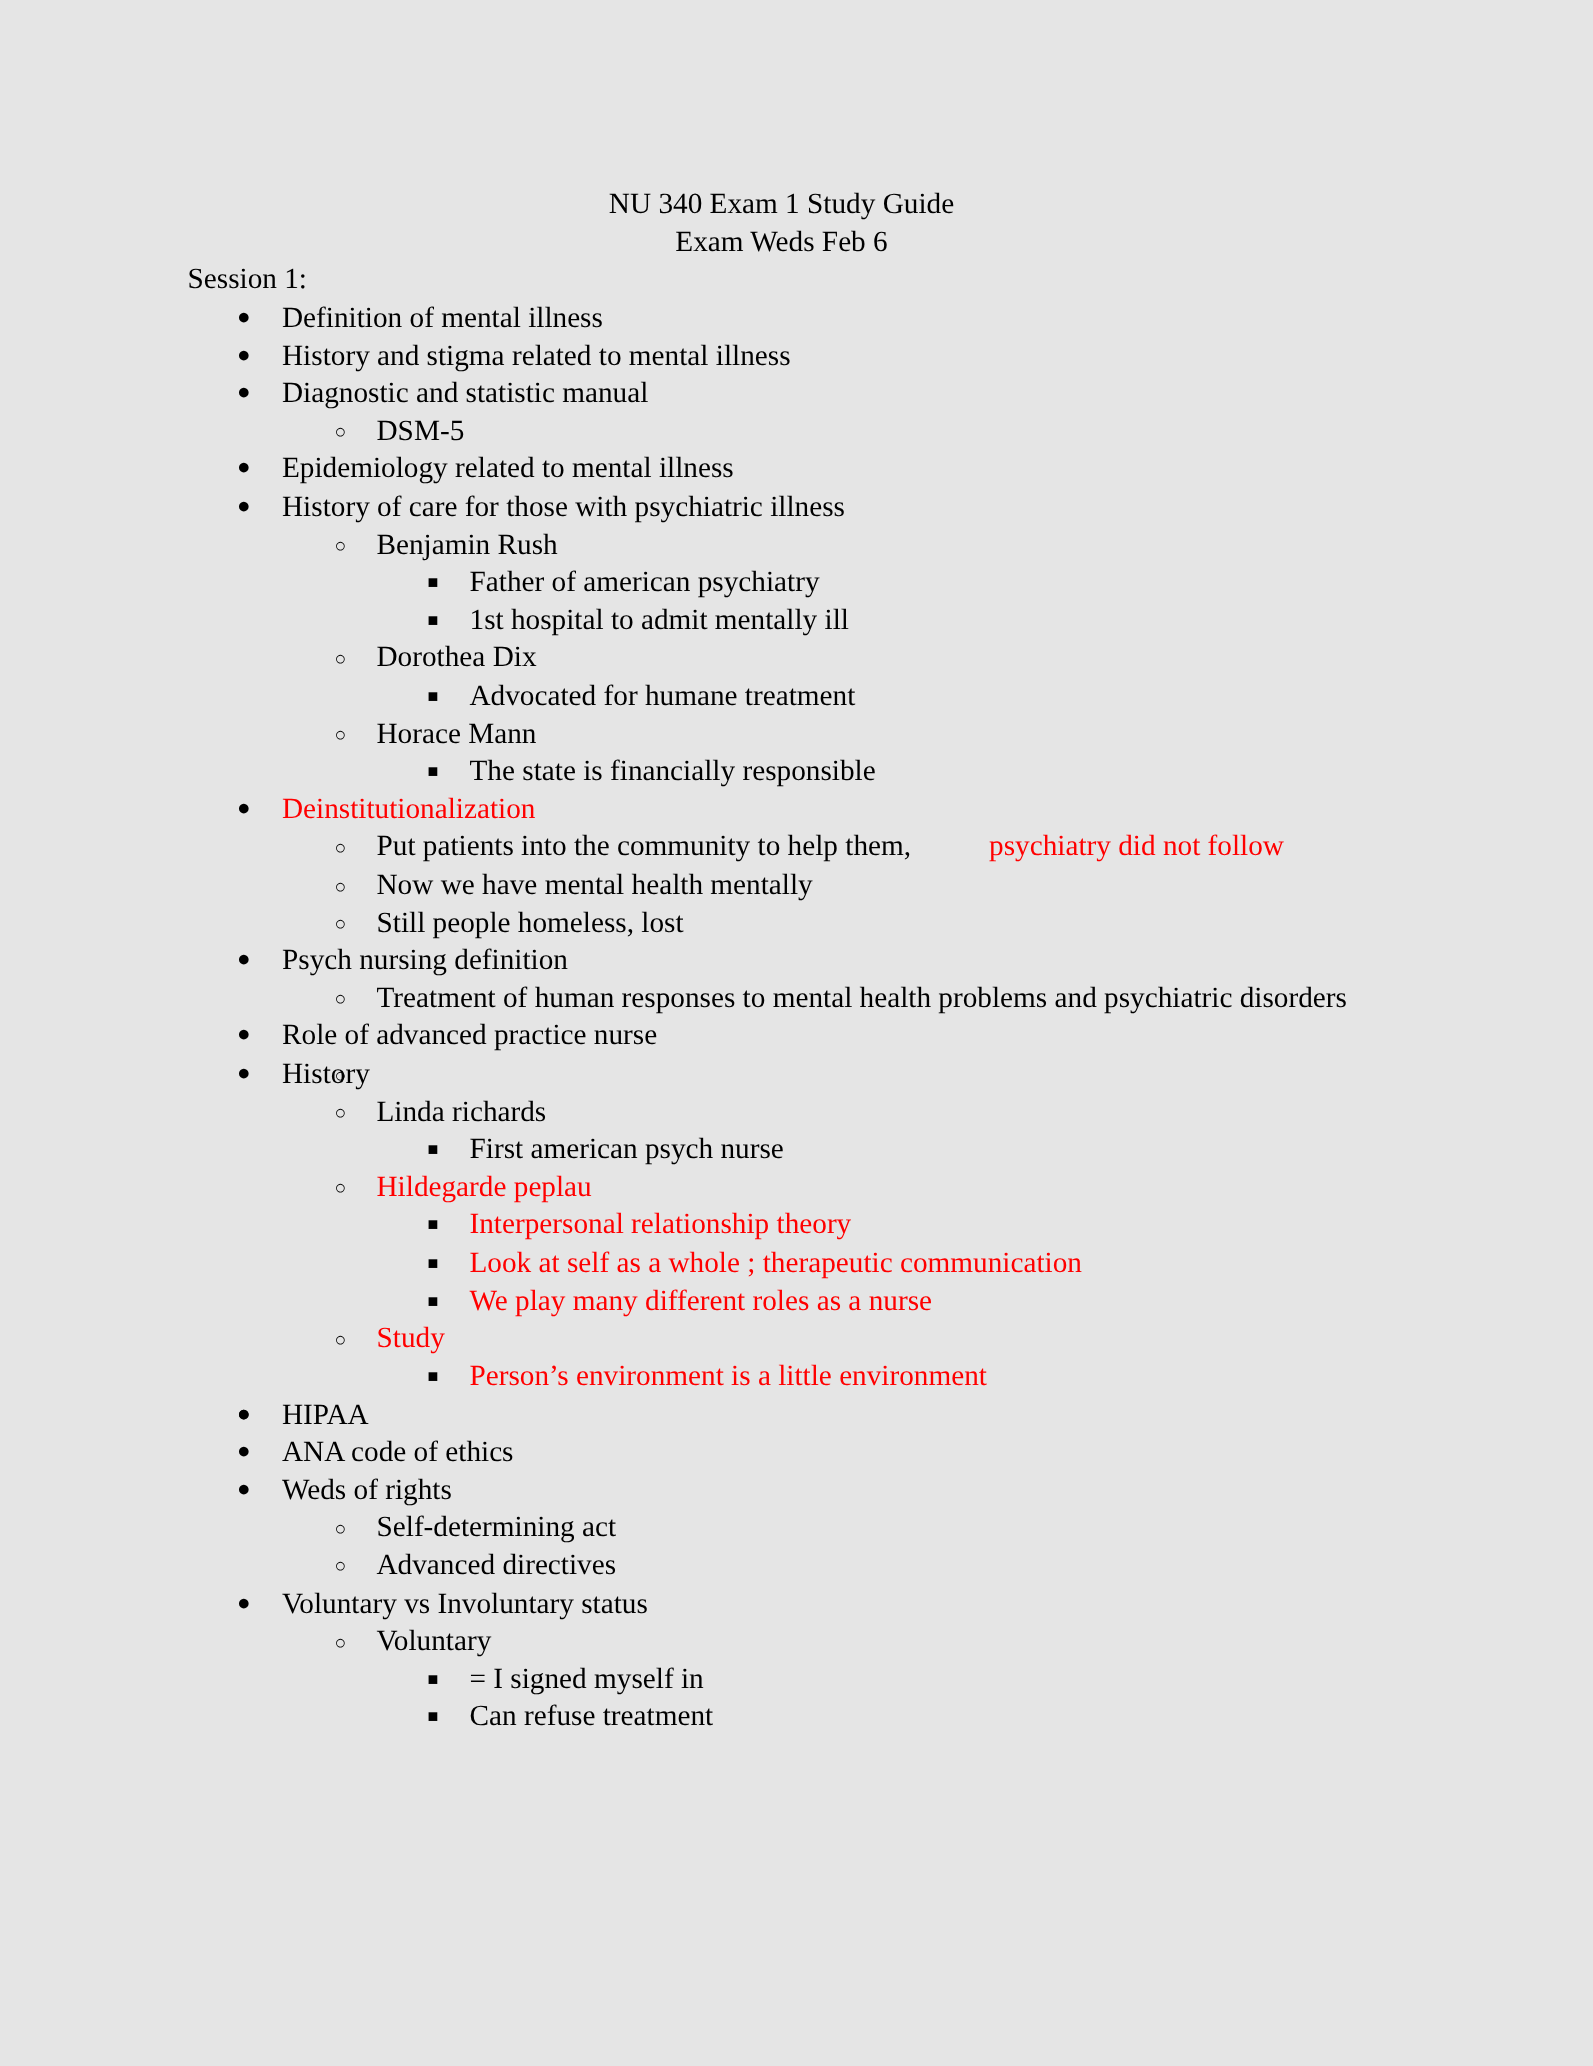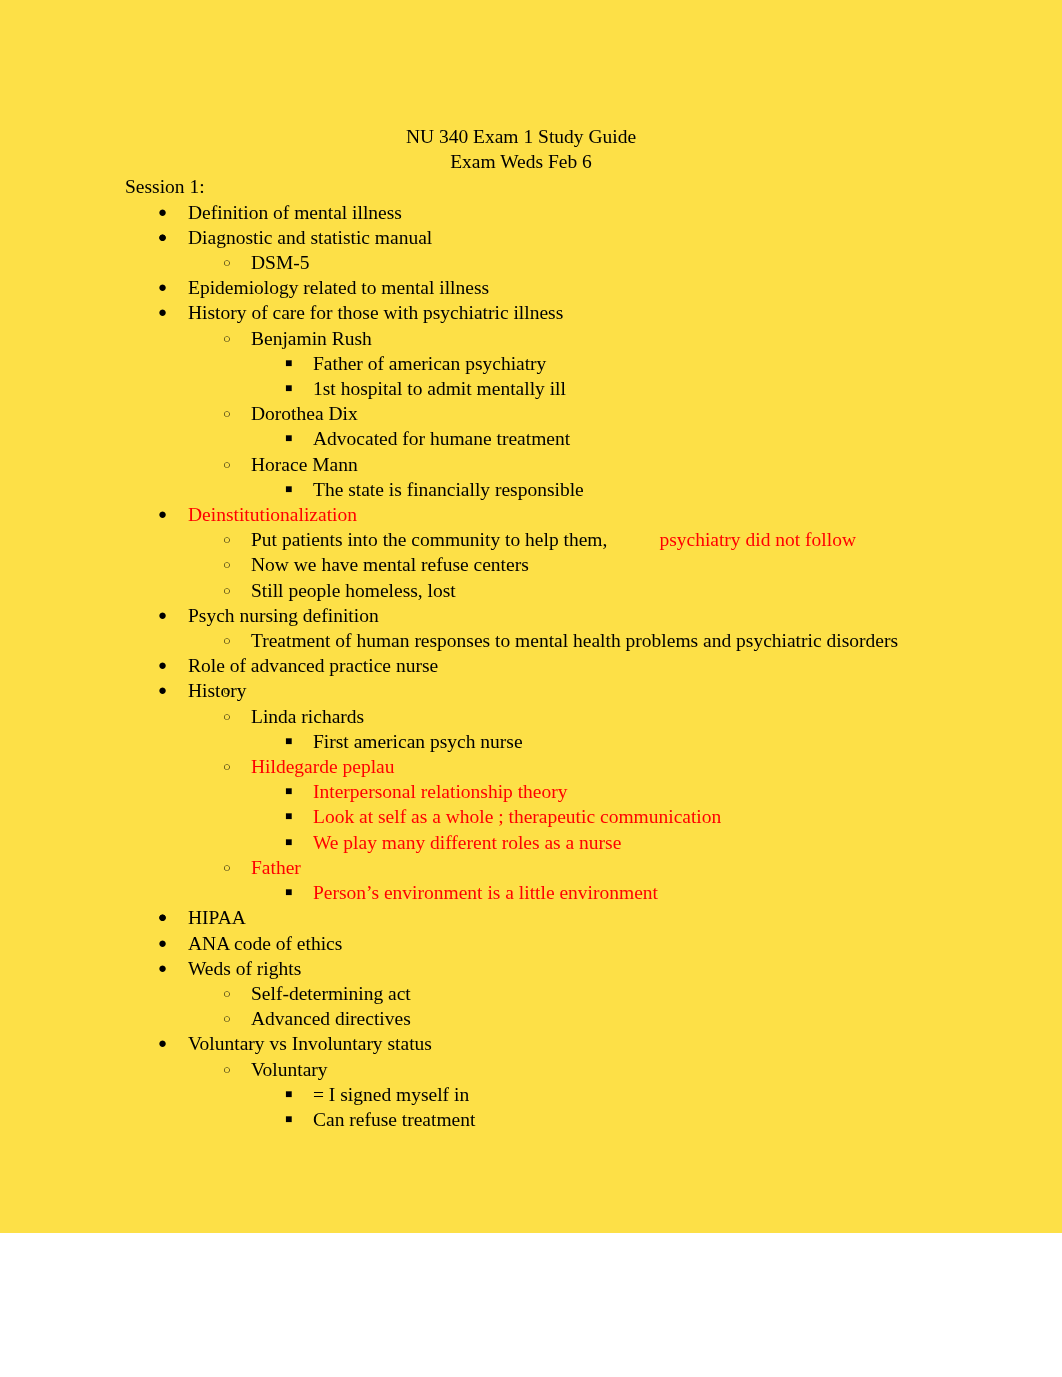--- a/index.html
+++ b/index.html
@@ -7,22 +7,22 @@
     padding: 0;
     background: #ffffff;
   }
   body {
     font-family: "Liberation Serif", "DejaVu Serif", serif;
     color: #000000;
   }
   .page {
     position: relative;
     width: 1062px;
-    height: 1233px;
-    background: #fde047;
+    height: 1377px;
+    background: #e5e5e5;
     overflow: hidden;
     box-sizing: border-box;
   }
   .doc {
     position: absolute;
     left: 125px;
     top: 124px;
     width: 812px;
     font-size: 19.5px;
     line-height: 25.2px;
@@ -84,21 +84,21 @@
       <span class="title-line">Exam Weds Feb 6</span>
     </div>
 
     <div class="section-heading">Session 1:</div>
 
     <ul class="lvl" id="outline-root">
         <li class="item l1">
           <div class="row"><span class="bullet">●</span><span class="txt">Definition of mental illness</span></div>
         </li>
         <li class="item l1">
-          <div class="row"><span class="bullet">●</span></div>
+          <div class="row"><span class="bullet">●</span><span class="txt">History and stigma related to mental illness</span></div>
         </li>
         <li class="item l1">
           <div class="row"><span class="bullet">●</span><span class="txt">Diagnostic and statistic manual</span></div>
         </li>
         <li class="item l2">
           <div class="row"><span class="bullet">○</span><span class="txt">DSM-5</span></div>
         </li>
         <li class="item l1">
           <div class="row"><span class="bullet">●</span><span class="txt">Epidemiology related to mental illness</span></div>
         </li>
@@ -126,21 +126,21 @@
         <li class="item l3">
           <div class="row"><span class="bullet">■</span><span class="txt">The state is financially responsible</span></div>
         </li>
         <li class="item l1">
           <div class="row"><span class="bullet">●</span><span class="txt red">Deinstitutionalization</span></div>
         </li>
         <li class="item l2">
           <div class="row"><span class="bullet">○</span><span class="txt">Put patients into the community to help them,</span><span class="gap"></span><span class="txt red">psychiatry did not follow</span></div>
         </li>
         <li class="item l2">
-          <div class="row"><span class="bullet">○</span><span class="txt">Now we have mental refuse centers</span></div>
+          <div class="row"><span class="bullet">○</span><span class="txt">Now we have mental health mentally</span></div>
         </li>
         <li class="item l2">
           <div class="row"><span class="bullet">○</span><span class="txt">Still people homeless, lost</span></div>
         </li>
         <li class="item l1">
           <div class="row"><span class="bullet">●</span><span class="txt">Psych nursing definition</span></div>
         </li>
         <li class="item l2">
           <div class="row"><span class="bullet">○</span><span class="txt">Treatment of human responses to mental health problems and psychiatric disorders</span></div>
         </li>
@@ -165,21 +165,21 @@
         <li class="item l3">
           <div class="row"><span class="bullet">■</span><span class="txt red">Interpersonal relationship theory</span></div>
         </li>
         <li class="item l3">
           <div class="row"><span class="bullet">■</span><span class="txt red">Look at self as a whole ; therapeutic communication</span></div>
         </li>
         <li class="item l3">
           <div class="row"><span class="bullet">■</span><span class="txt red">We play many different roles as a nurse</span></div>
         </li>
         <li class="item l2">
-          <div class="row"><span class="bullet">○</span><span class="txt red">Father</span></div>
+          <div class="row"><span class="bullet">○</span><span class="txt red">Study</span></div>
         </li>
         <li class="item l3">
           <div class="row"><span class="bullet">■</span><span class="txt red">Person’s environment is a little environment</span></div>
         </li>
         <li class="item l1">
           <div class="row"><span class="bullet">●</span></div>
         </li>
         <li class="item l1">
           <div class="row"><span class="bullet">●</span><span class="txt">HIPAA</span></div>
         </li>

